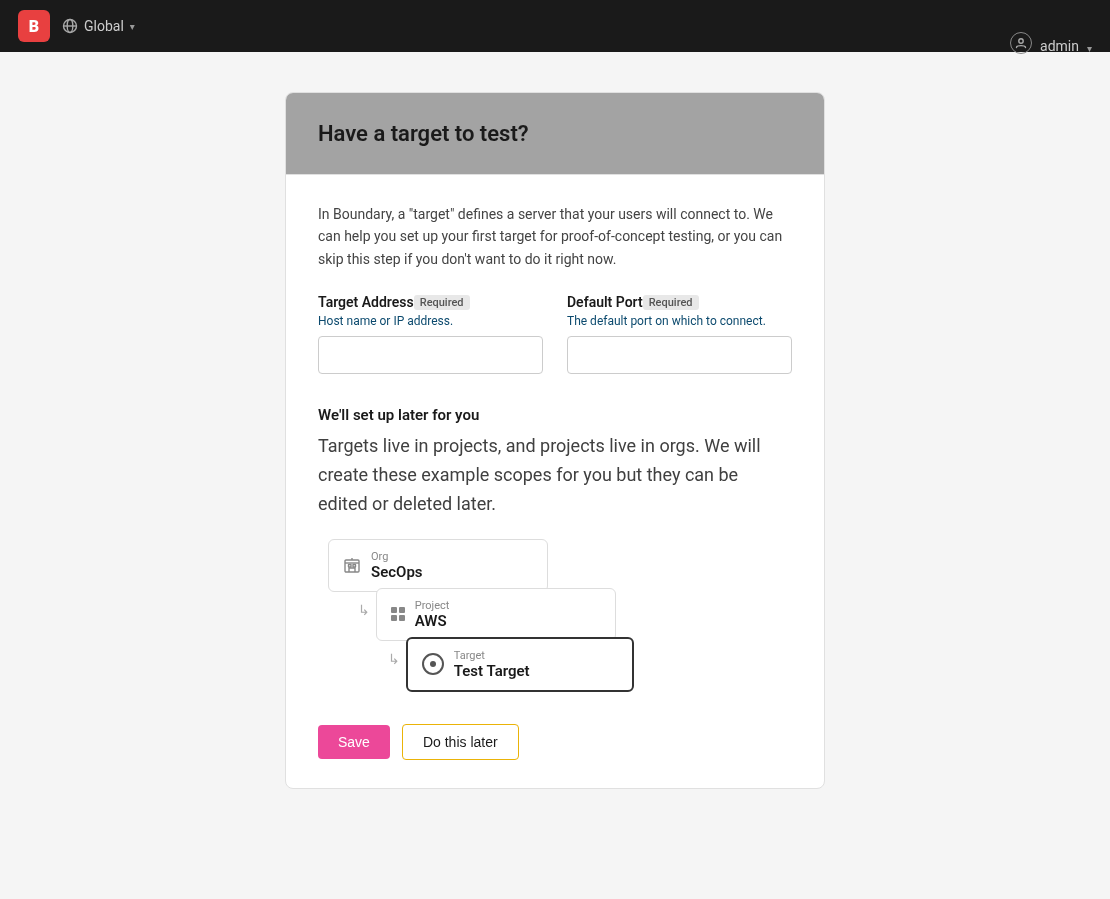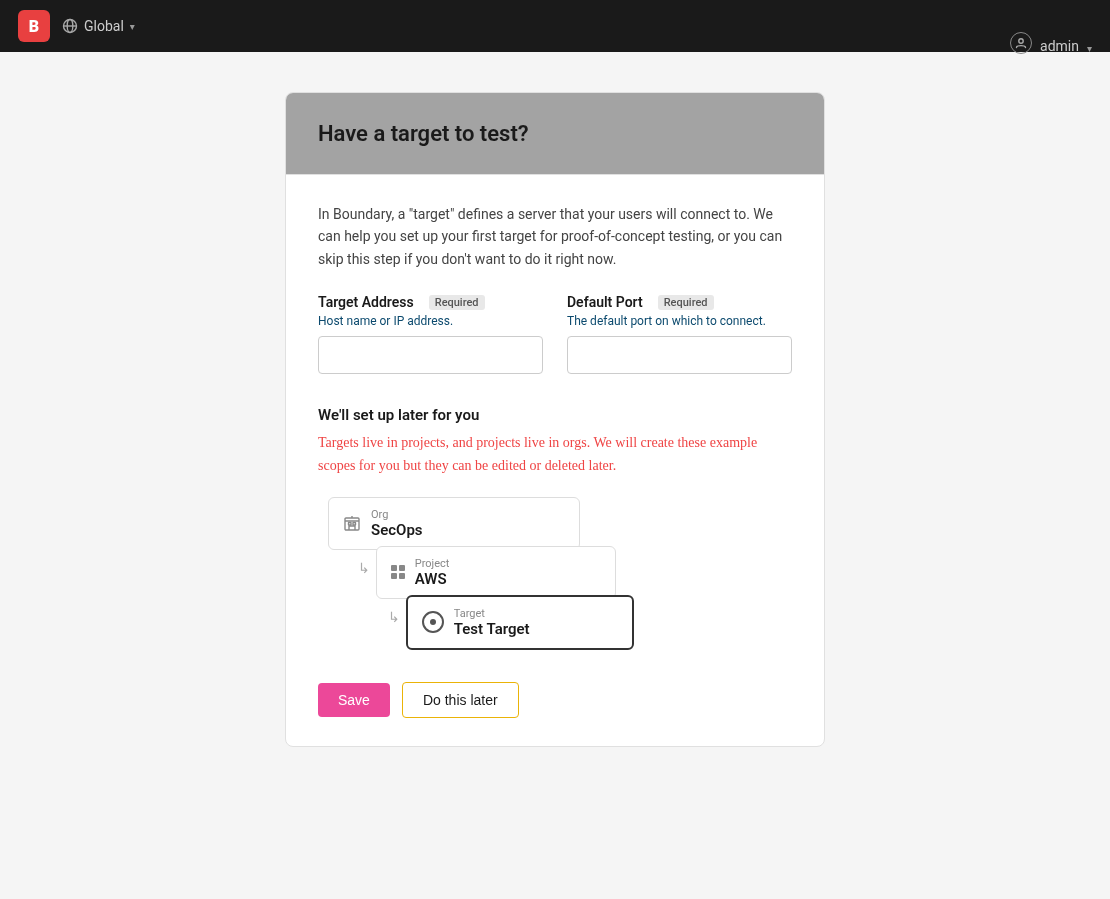--- a/index.html
+++ b/index.html
@@ -112,21 +112,21 @@
       display: flex;
       gap: 24px;
       margin-bottom: 32px;
     }
     .field-group {
       flex: 1;
     }
     .field-label-row {
       display: flex;
       align-items: center;
-      gap: 15px;
+      gap: 0;
       margin-bottom: 4px;
     }
     .field-label {
       font-size: 14px;
       font-weight: 600;
       color: #1a1a1a;
     }
     .required-badge {
       background: #e8e8e8;
       border-radius: 3px;
@@ -154,25 +154,24 @@
     .scopes-section {
       margin-bottom: 32px;
     }
     .scopes-title {
       font-size: 15px;
       font-weight: 600;
       margin-bottom: 8px;
       color: #1a1a1a;
     }
     .scopes-desc {
-      font-size: 14px;
-      color: #ef4444;
+      font-size: 18px;
+      color: #404040;
       line-height: 1.6;
       margin-bottom: 20px;
-      font-family: Liberation Serif, serif;
     }
 
     
     .scope-diagram {
       position: relative;
       padding-left: 10px;
     }
     .scope-card {
       background: white;
       border: 1px solid #ddd;
@@ -188,21 +187,21 @@
       text-transform: none;
     }
     .scope-card-name {
       font-size: 15px;
       font-weight: 600;
       color: #1a1a1a;
       line-height: 1.2;
     }
 
     .level-0 {
-      width: 252px;
+      width: 220px;
       margin-bottom: 0;
     }
     .level-1-wrap {
       display: flex;
       align-items: flex-start;
       margin-top: -4px;
       padding-left: 30px;
     }
     .level-2-wrap {
       display: flex;

